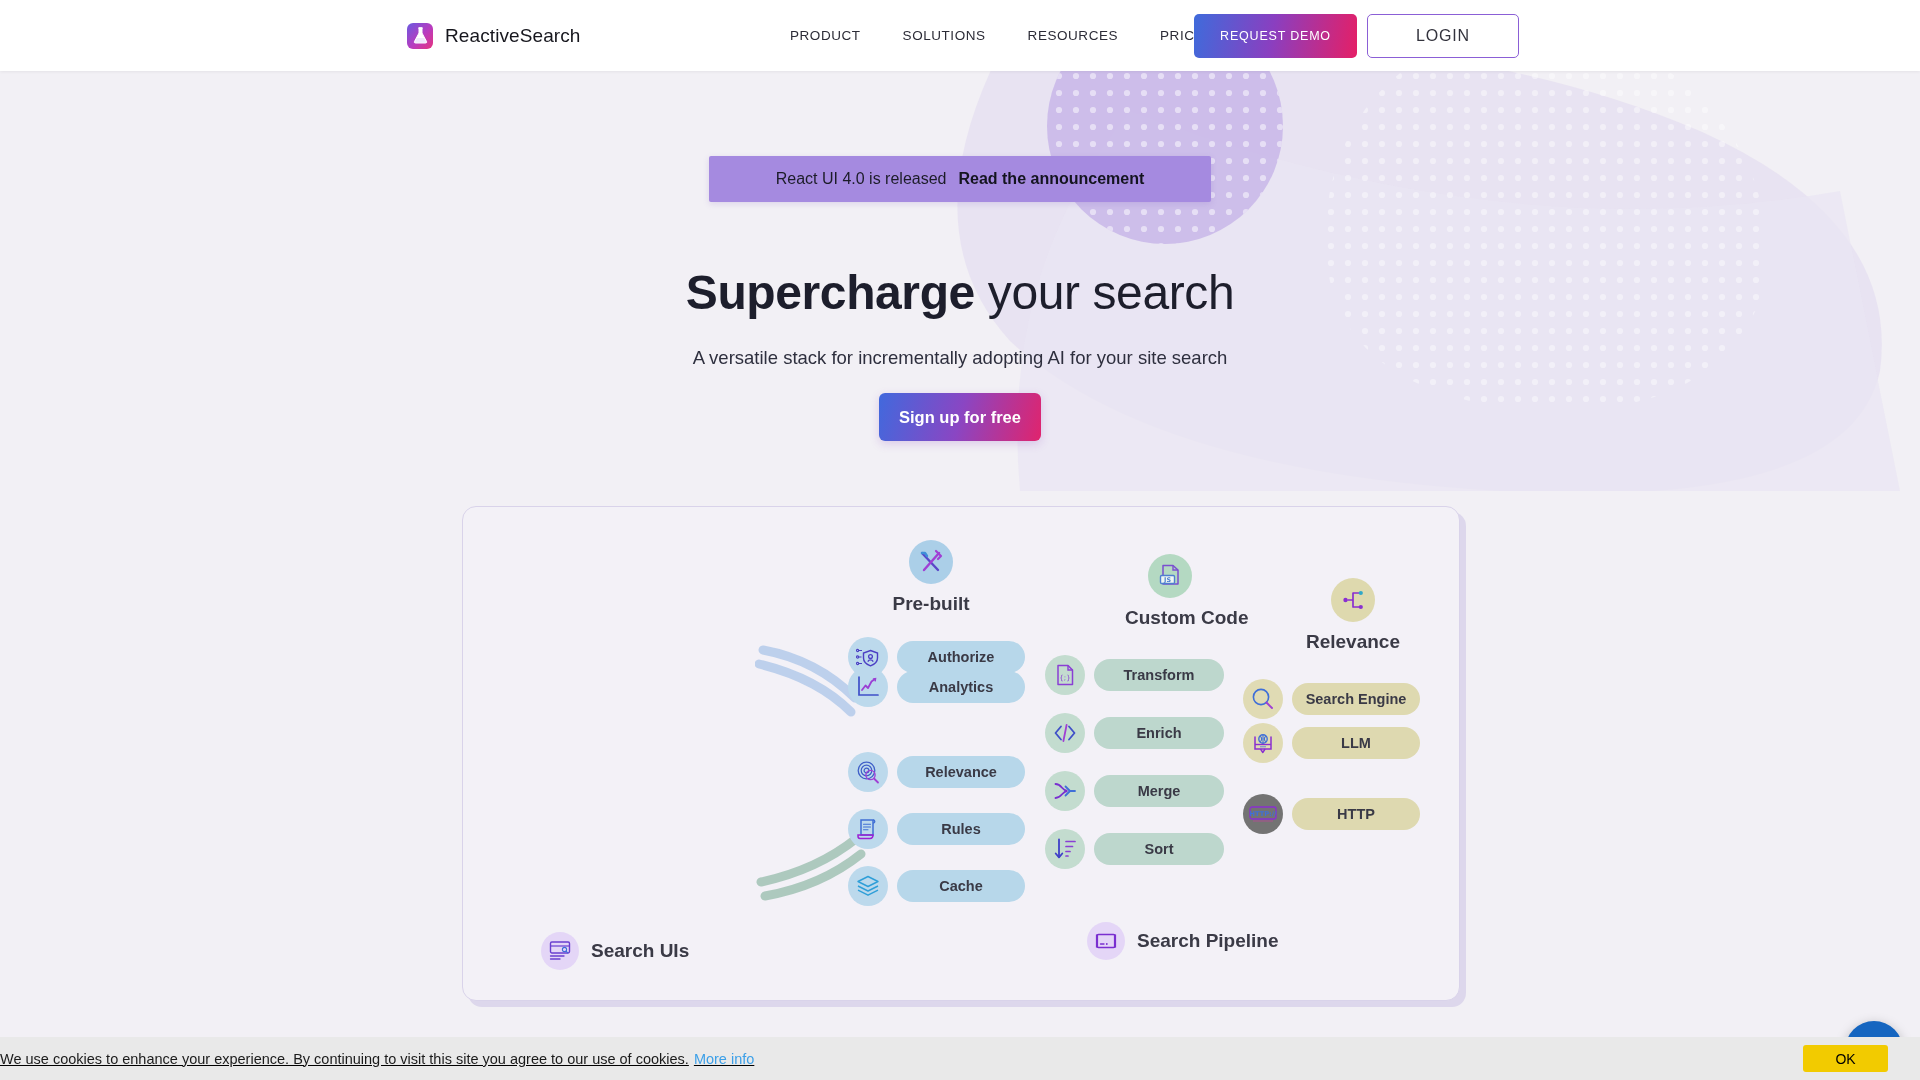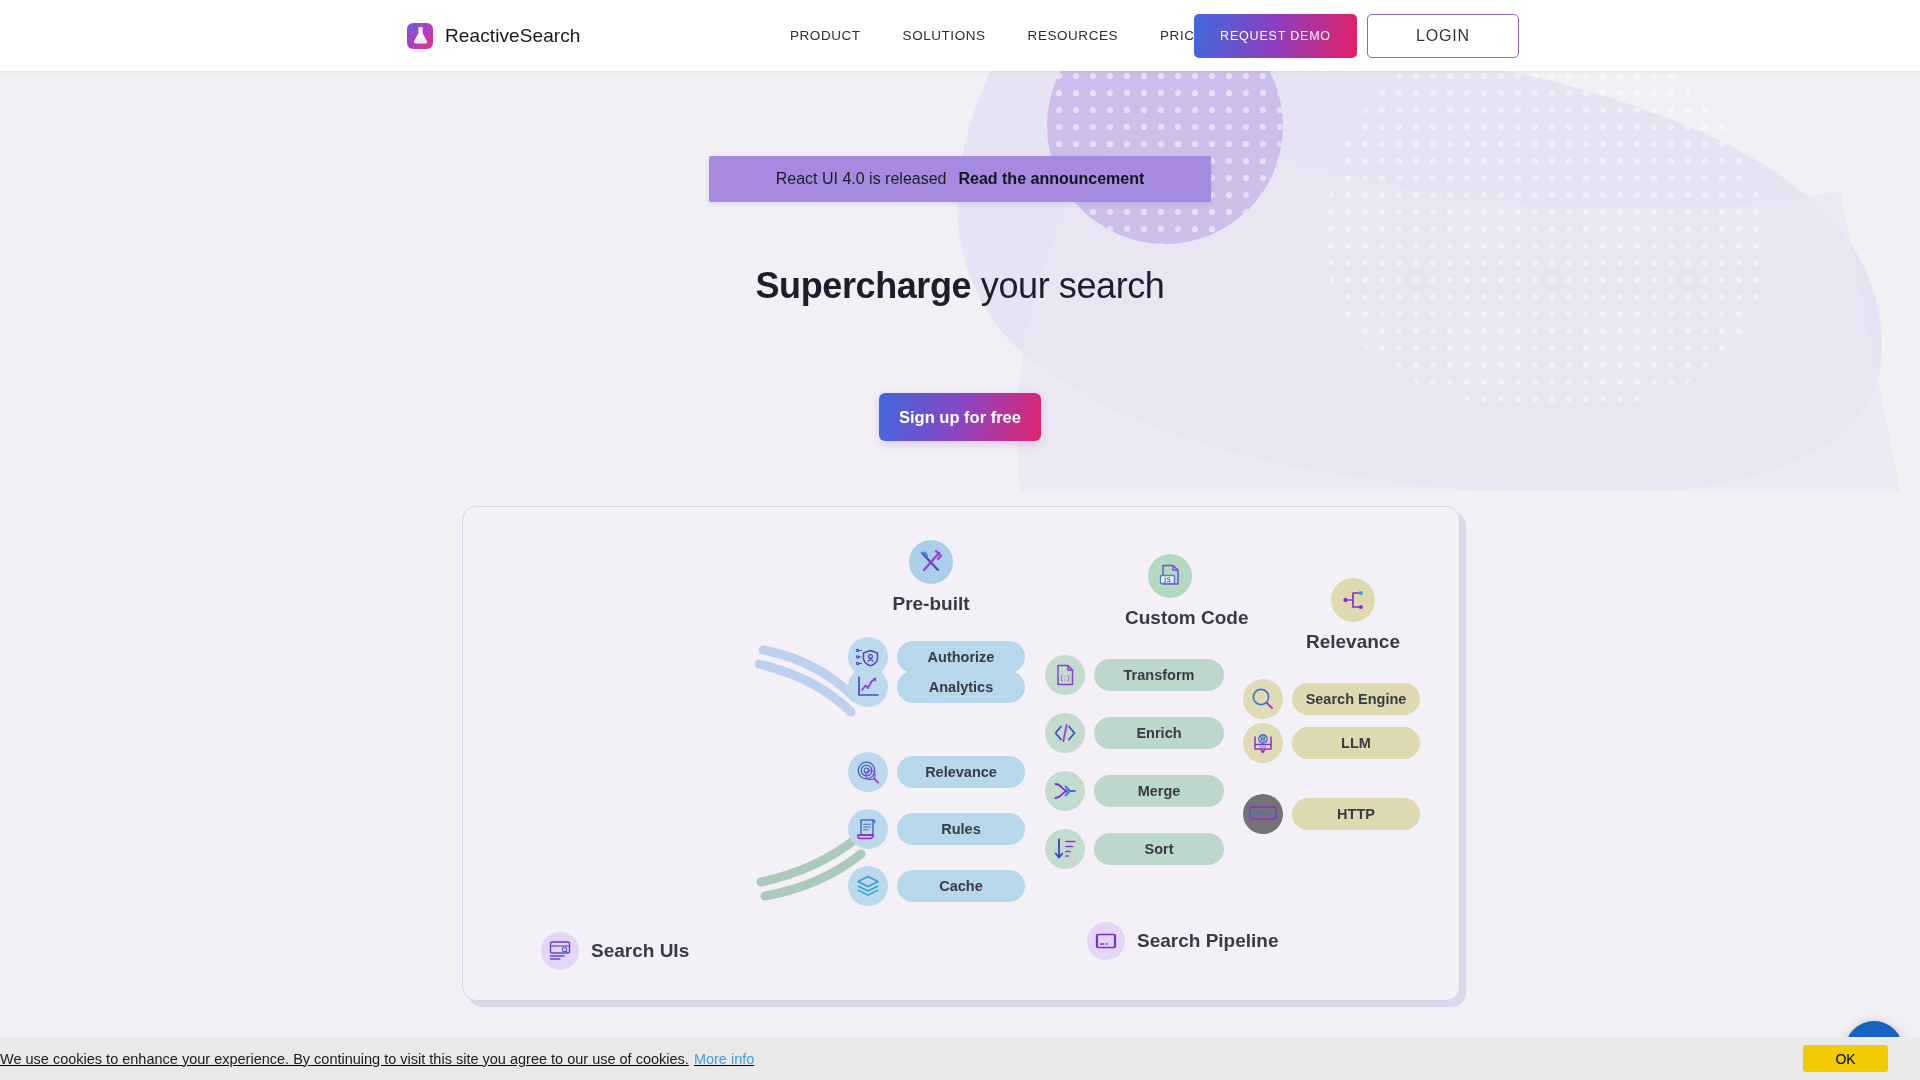--- a/index.html
+++ b/index.html
@@ -55,21 +55,21 @@
     background: #a58ae0; border-radius: 2px;
     display: flex; align-items: center; justify-content: center; gap: 12px;
     cursor: pointer; z-index: 5;
     box-shadow: 0 2px 6px rgba(120,90,190,.18);
   }
   .announce-text { font-size: 16px; color: #1c1c28; }
   .announce-link { font-size: 16px; color: #14141f; font-weight: 700; }
 
   .hero-title {
     position: absolute; top: 265px; left: 0; width: 1920px; text-align: center;
-    font-size: 36px; color: #1d1e2c; letter-spacing: -.4px; z-index: 5;
+    font-size: 48px; color: #1d1e2c; letter-spacing: -.4px; z-index: 5;
   }
   .hero-title b { font-weight: 700; }
   .hero-title span { font-weight: 400; }
 
   .hero-sub {
     position: absolute; top: 347px; left: 0; width: 1920px; text-align: center;
     font-size: 18.5px; color: #2e2f3e; font-weight: 400; z-index: 5;
   }
 
   .btn-signup {
@@ -218,20 +218,21 @@
 
   <div class="announce">
     <span class="announce-text">React UI 4.0 is released</span>
     <span class="announce-link">Read the announcement</span>
   </div>
 
   <h1 class="hero-title">
     <b>Supercharge</b><span> your search</span>
   </h1>
 
+  <p class="hero-sub">A versatile stack for incrementally adopting AI for your site search</p>
 
   <button class="btn-signup">Sign up for free</button>
 
   <div class="panel-shadow"></div>
   <div class="panel"></div>
 
   <svg class="stroke" style="left:755px; top:640px;" width="130" height="115">
     <path d="M8 10 Q62 20 100 58" stroke="#b9cdeb" stroke-width="9" fill="none" stroke-linecap="round" opacity=".95"></path>
     <path d="M4 24 Q62 38 96 72" stroke="#b9cdeb" stroke-width="9" fill="none" stroke-linecap="round" opacity=".95"></path>
   </svg>

